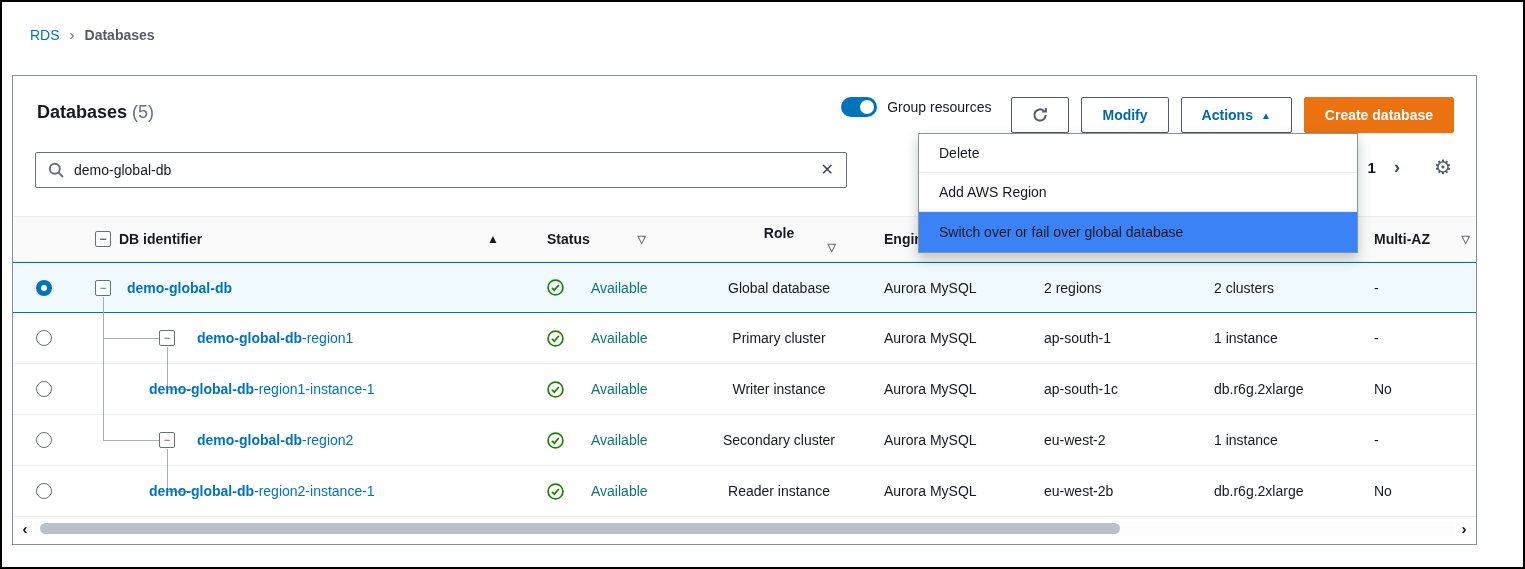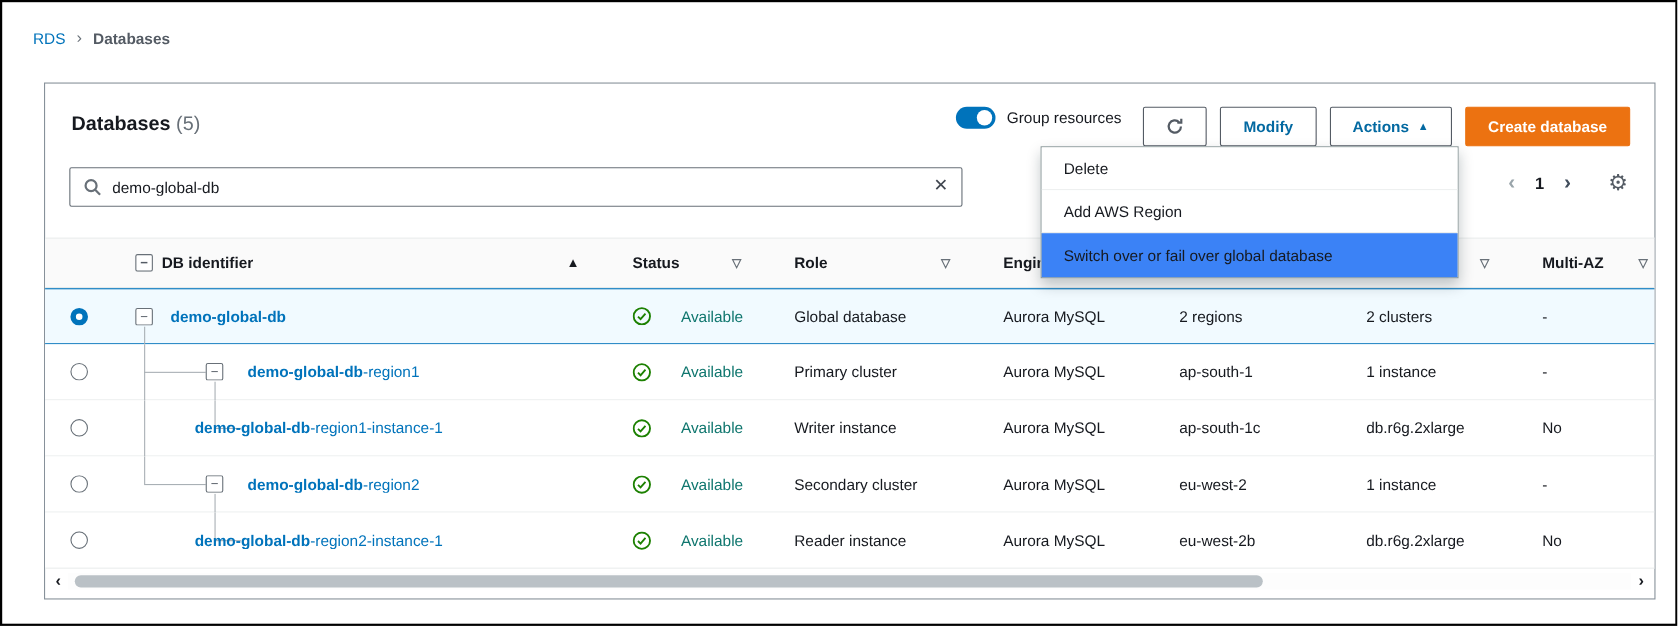--- a/index.html
+++ b/index.html
@@ -11,21 +11,21 @@
   }
   .frame { position:absolute; inset:0; border:2px solid #000; pointer-events:none; z-index:99; }
 
   
   .breadcrumb { position:absolute; top:26px; left:30px; display:flex; align-items:center; gap:10px; font-size:14px; }
   .crumb-link { color:#0073bb; text-decoration:none; cursor:pointer; }
   .crumb-sep { color:#687078; font-size:15px; }
   .crumb-current { color:#545b64; font-weight:700; }
 
   
-  .panel { position:absolute; left:40px; top:75px; width:1465px; height:470px; background:#fff; border:1px solid #87919a; }
+  .panel { position:absolute; left:12px; top:75px; width:1465px; height:470px; background:#fff; border:1px solid #87919a; }
 
   .panel-title { position:absolute; left:24px; top:26px; font-size:18px; }
   .panel-title b { font-weight:700; color:#16191f; }
   .panel-title .count { font-weight:400; color:#687078; margin-left:5px; }
 
   .hdr-controls { position:absolute; top:21px; right:22px; display:flex; align-items:flex-start; gap:12px; height:48px; }
   .toggle-group { display:flex; align-items:center; gap:10px; margin-right:8px; }
   .toggle { width:36px; height:20px; border-radius:10px; background:#0073bb; position:relative; display:inline-block; cursor:pointer; }
   .toggle .knob { position:absolute; right:3px; top:3px; width:14px; height:14px; border-radius:50%; background:#fff; }
   .toggle-label { color:#16191f; }
@@ -50,21 +50,21 @@
   .pg-next { color:#414d5c; font-size:19px; font-weight:700; cursor:pointer; }
   .gear { color:#545b64; font-size:20px; margin-left:16px; cursor:pointer; line-height:1; }
 
   
   .thead { position:absolute; left:0; top:140px; right:0; height:46px; display:flex; align-items:center;
            background:#fafafa; border-top:1px solid #eaeded; border-bottom:1px solid #e3e8e8; font-weight:700; }
   .cell { display:flex; align-items:center; padding-left:20px; overflow:hidden; white-space:nowrap; }
   .c-sel   { width:64px;  padding-left:0; }
   .c-id    { width:450px; padding-left:0; position:relative; }
   .c-status{ width:147px; gap:7px; }
-  .c-role  { width:190px; }
+  .c-role  { width:190px;flex-direction:column; }
   .c-engine{ width:160px; }
   .c-region{ width:170px; }
   .c-size  { width:160px; }
   .c-maz   { flex:1; }
   .sort { margin-left:auto; margin-right:28px; font-size:11px; color:#687078; }
   .sort.asc { color:#16191f; font-size:12px; }
   .c-maz .sort { margin-right:6px; }
 
   .expbox { width:16px; height:16px; border:1px solid #687078; border-radius:2px; background:#fff;
             display:inline-flex; align-items:center; justify-content:center; font-size:12px; color:#545b64;
@@ -84,21 +84,21 @@
   .d0 .expbox { margin-left:18px; } .d0 .dbid { margin-left:16px; }
   .d1 .expbox { margin-left:82px; } .d1 .dbid { margin-left:22px; }
   .d2 .dbid { margin-left:72px; }
 
   .tcv { position:absolute; width:1px; background:#a9b0b5; }
   .tch { position:absolute; height:1px; background:#a9b0b5; }
 
   .status-txt { color:#0f766e;margin-left:20px; }
 
   
-  .menu { position:absolute; left:905px; top:57px; width:380px; background:#fff; border:1px solid #879596;
+  .menu { position:absolute; left:905px; top:57px; width:440px; background:#fff; border:1px solid #879596;
           box-shadow:0 6px 12px rgba(0,28,36,.25); z-index:20; }
   .menu-item { height:39px; display:flex; align-items:center; padding:0 20px; font-size:14px; color:#16191f;
                border-bottom:1px solid #eaeded; cursor:pointer; background:#fff; }
   .menu-item:last-child { border-bottom:none; height:40px; }
   .menu-item.hovered { background:#3b82f6; }
 
   
   .hscroll { position:absolute; left:3px; right:3px; top:444px; height:17px; display:flex; align-items:center; }
   .hs-arrow { width:18px; text-align:center; color:#16191f; font-size:15px; font-weight:700; cursor:pointer; line-height:1; }
   .hs-track { flex:1; height:15px; position:relative; background:#fdfdfd; }

